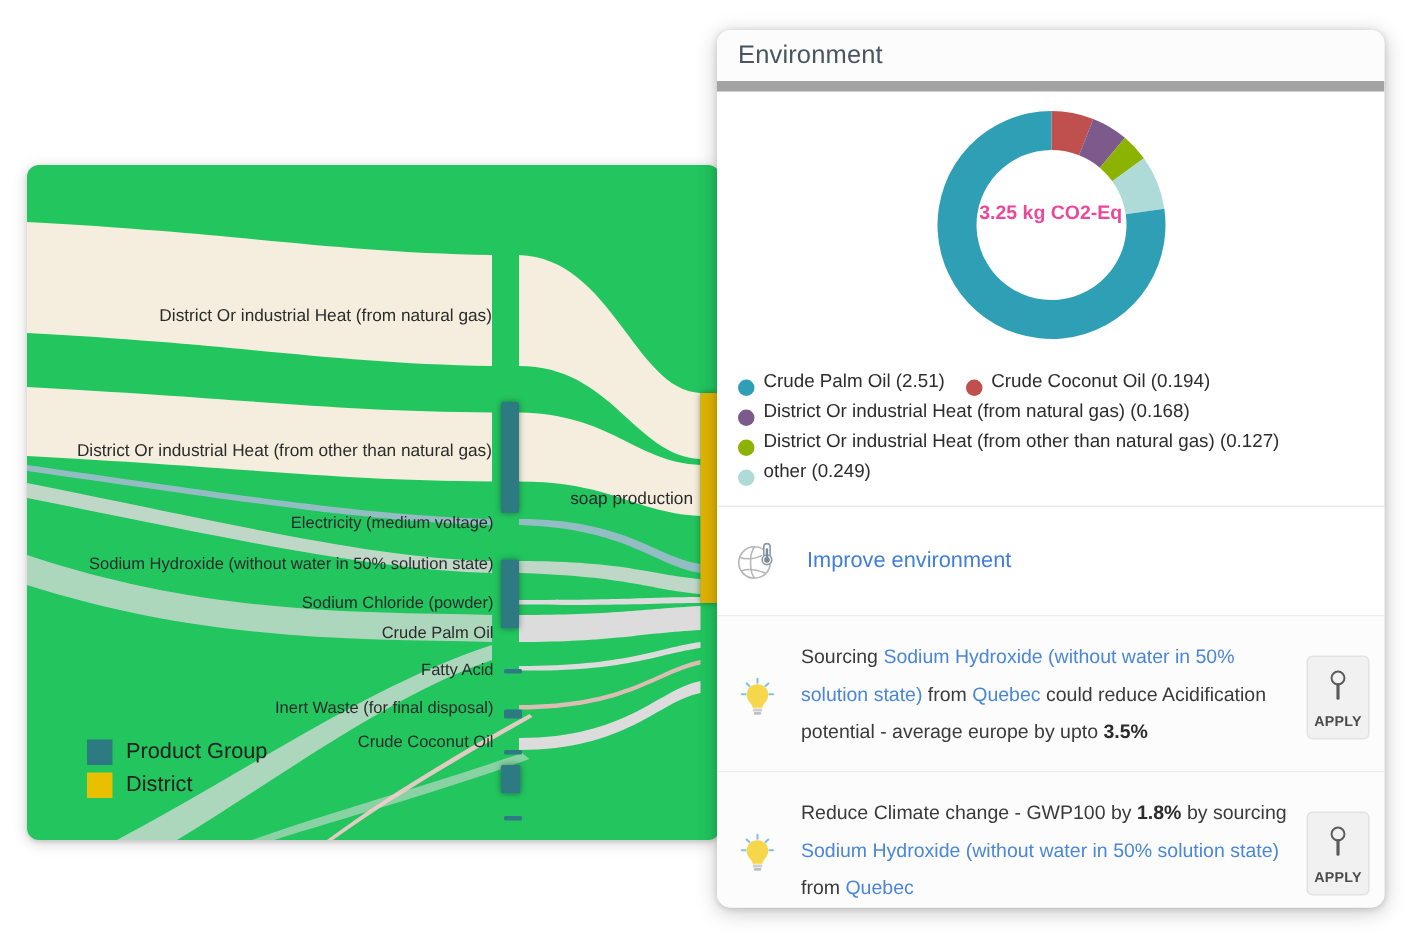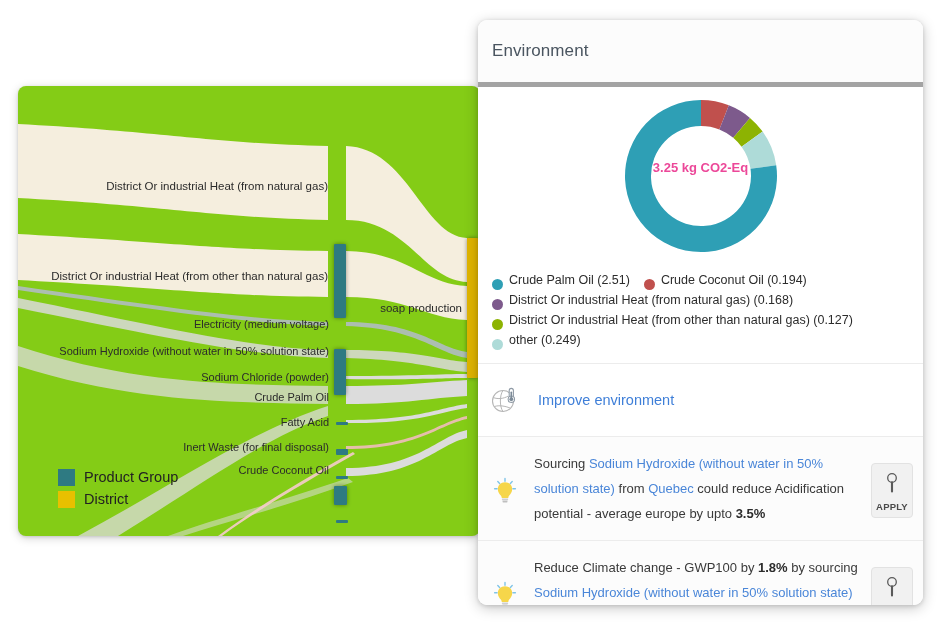--- a/index.html
+++ b/index.html
@@ -14,24 +14,24 @@
     position: relative;
     overflow: hidden;
     font-family: "Liberation Sans", sans-serif;
     color: #333333;
   }
 
   
   #sankey-card {
     position: absolute;
     left: 18px;
-    top: 86px;
+    top: 110px;
     width: 462px;
     height: 450px;
-    background: #84cc16;
+    background: #22c55e;
     border-radius: 8px;
     box-shadow: 0 2px 10px rgba(0,0,0,0.18), 0 1px 3px rgba(0,0,0,0.12);
     overflow: hidden;
   }
   #sankey-svg {
     position: absolute;
     left: 0; top: 0;
     width: 462px;
     height: 450px;
   }
@@ -82,26 +82,26 @@
     left: 478px;
     top: 20px;
     width: 445px;
     height: 585px;
     background: #ffffff;
     border-radius: 9px;
     box-shadow: 0 3px 14px rgba(0,0,0,0.22), 0 1px 4px rgba(0,0,0,0.14);
     overflow: hidden;
   }
   #env-header {
-    height: 67px;
+    height: 41px;
     padding: 0 0 0 14px;
     display: flex;
     align-items: center;
     background: #fcfcfc;
-    border-bottom: 5px solid #a3a3a3;
+    border-bottom: 7px solid #a3a3a3;
     box-sizing: border-box;
   }
   #env-title {
     font-size: 17px;
     color: #4a5560;
     letter-spacing: 0.1px;
   }
 
   
   #donut-wrap {

